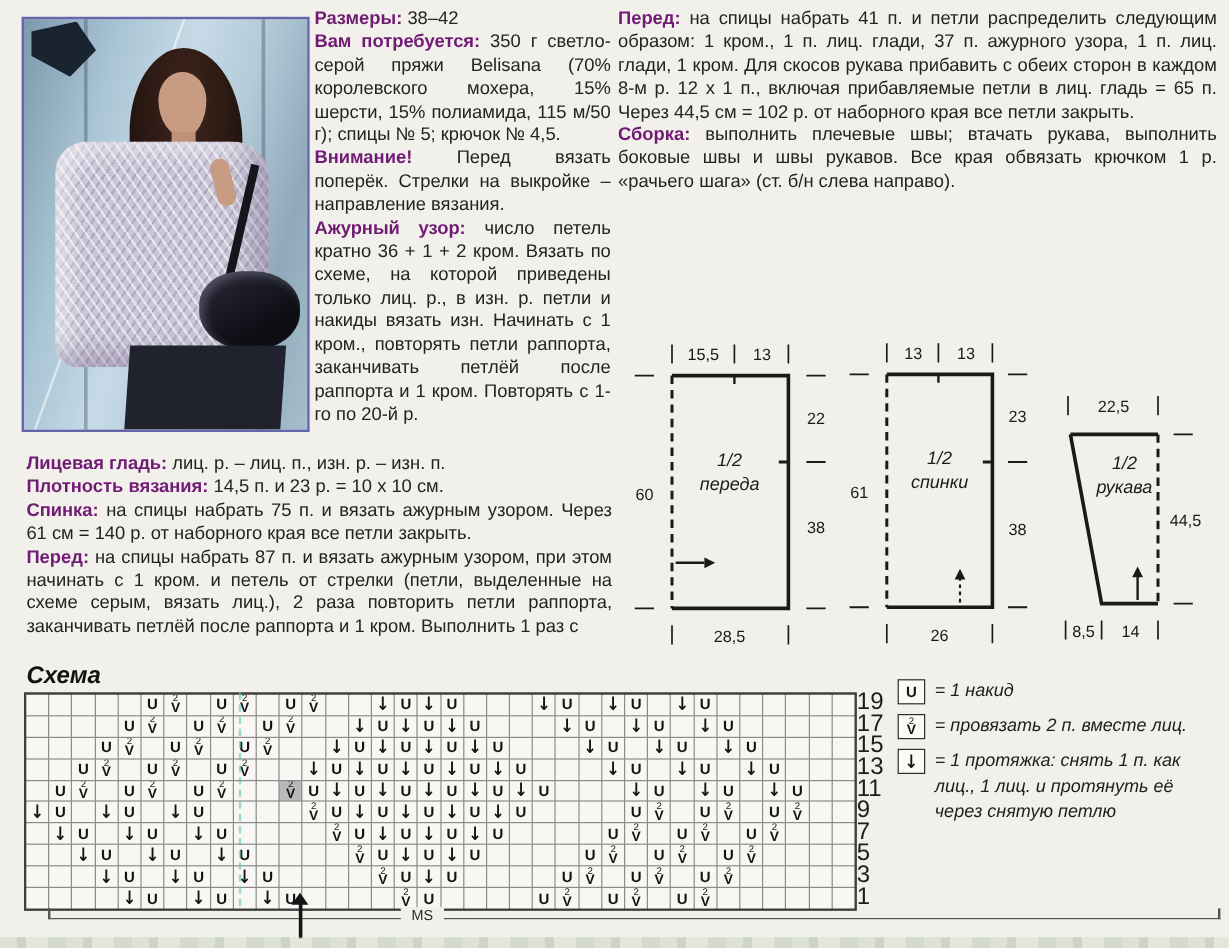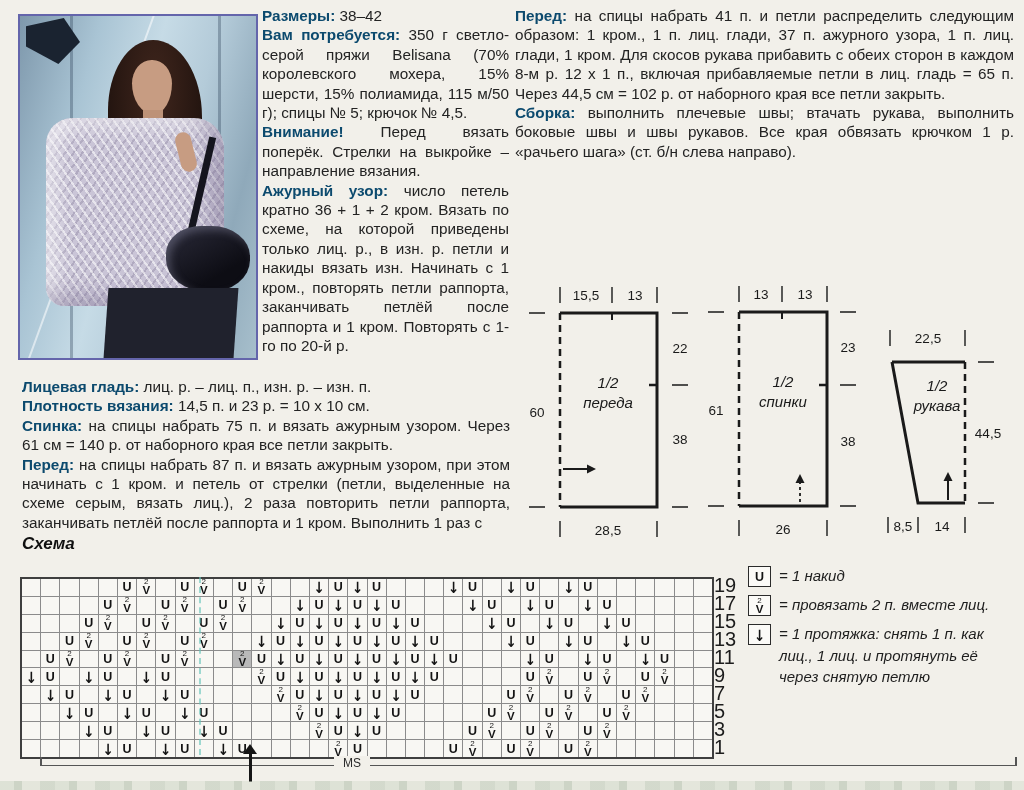--- a/index.html
+++ b/index.html
@@ -2,21 +2,21 @@
 <html><head>
 <meta charset="utf-8">
 <style>
   html,body{margin:0;padding:0;}
   body{width:1024px;height:790px;position:relative;background:#f2f0ea;
        font-family:"Liberation Sans",sans-serif;color:#222;overflow:hidden;}
   .abs{position:absolute;}
   
   .txt{font-size:15.3px;line-height:19.4px;text-align:justify;color:#232323;}
   .txt p{margin:0;}
-  .txt b{color:#0c4a6e;}
+  .txt b{color:#701a75;}
   #col1{left:262px;top:6px;width:247px;}
   #leftblock{left:22px;top:377px;width:488px;}
   #col2{left:515px;top:6px;width:499px;}
   
   #photo{left:18px;top:14px;width:236px;height:342px;border:2px solid #6465ab;
          overflow:hidden;background:linear-gradient(105deg,#7e98ac,#a9c4d4 25%,#c6dbe6 45%,#b4cbd9 62%,#8fa9ba 82%,#a7bfcc);}
   .ph-line{position:absolute;width:3px;height:120%;top:-10%;background:rgba(45,65,90,.35);}
   .ph-diag{position:absolute;width:2px;height:150%;top:-20%;left:64px;background:rgba(255,255,255,.55);transform:rotate(20deg);}
   #ph-lamp{position:absolute;left:6px;top:2px;width:54px;height:46px;background:#1a2330;
            clip-path:polygon(0 18%,70% 0,100% 52%,60% 100%,0 62%);}
@@ -34,21 +34,21 @@
   #ph-strap{position:absolute;left:178px;top:120px;width:7px;height:100px;background:#15151e;transform:rotate(13deg);}
   #ph-bag{position:absolute;left:146px;top:210px;width:84px;height:66px;
           background:linear-gradient(150deg,#2b2b3a,#0d0d14 70%);border-radius:42% 46% 48% 50%;
           box-shadow:inset 4px 4px 8px rgba(160,160,190,.35);}
   #ph-skirt{position:absolute;left:86px;top:272px;width:130px;height:70px;background:#20222d;transform:skewX(-4deg);}
   
   #diagrams{left:505px;top:272px;}
   #diagrams text{font-family:"Liberation Sans",sans-serif;font-size:13.5px;fill:#1a1a1a;}
   #diagrams text.lbl{font-style:italic;font-size:15px;}
   
-  #chart-title{left:22px;top:534px;font-size:17px;font-weight:bold;font-style:italic;color:#111;}
+  #chart-title{left:22px;top:552px;font-size:20px;font-weight:bold;font-style:italic;color:#111;}
   #chartgrid{left:20px;top:577px;width:690px;height:178px;display:grid;
              grid-template-columns:repeat(36,1fr);grid-template-rows:repeat(10,1fr);
              gap:1px;background:#8b8b8b;border:2px solid #3f3f3f;}
   .ccell{background:#f8f7f3;position:relative;display:flex;align-items:center;justify-content:center;overflow:hidden;}
   .ccell.gray{background:#b9b9b9;}
   .sym-u{font:700 12.5px "Liberation Sans","DejaVu Sans",sans-serif;color:#141414;}
   .sym-s{font:700 13.5px "DejaVu Sans",sans-serif;color:#141414;transform:scaleY(1.15);}
   .sym-a{display:flex;flex-direction:column;align-items:center;line-height:1;color:#141414;}
   .sym-a .a2{font-size:8px;line-height:6px;}
   .sym-a .av{font-size:11.5px;line-height:10px;font-weight:600;}

